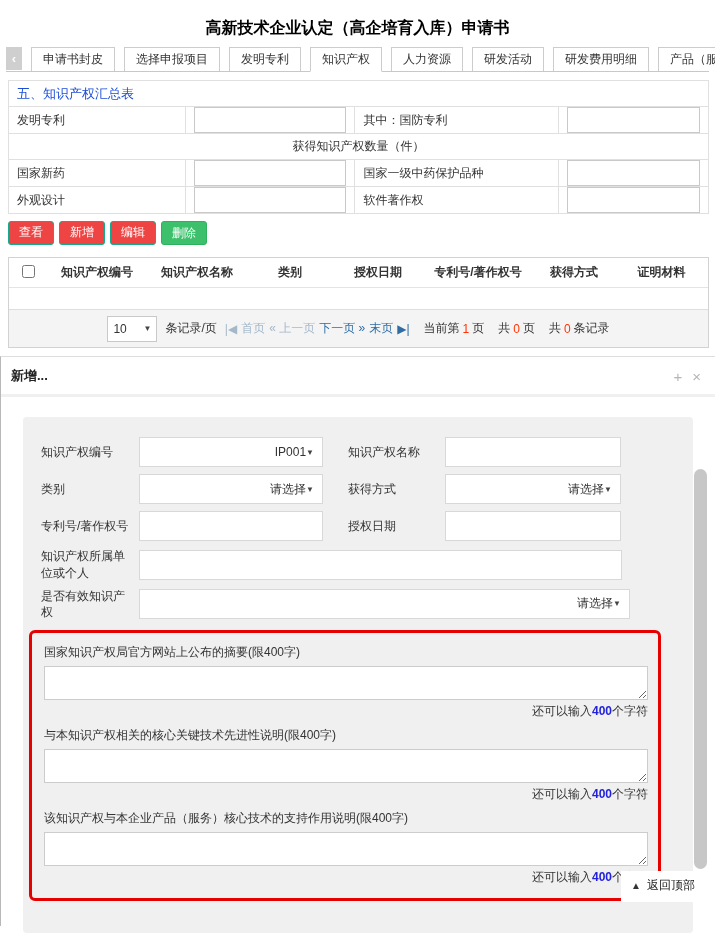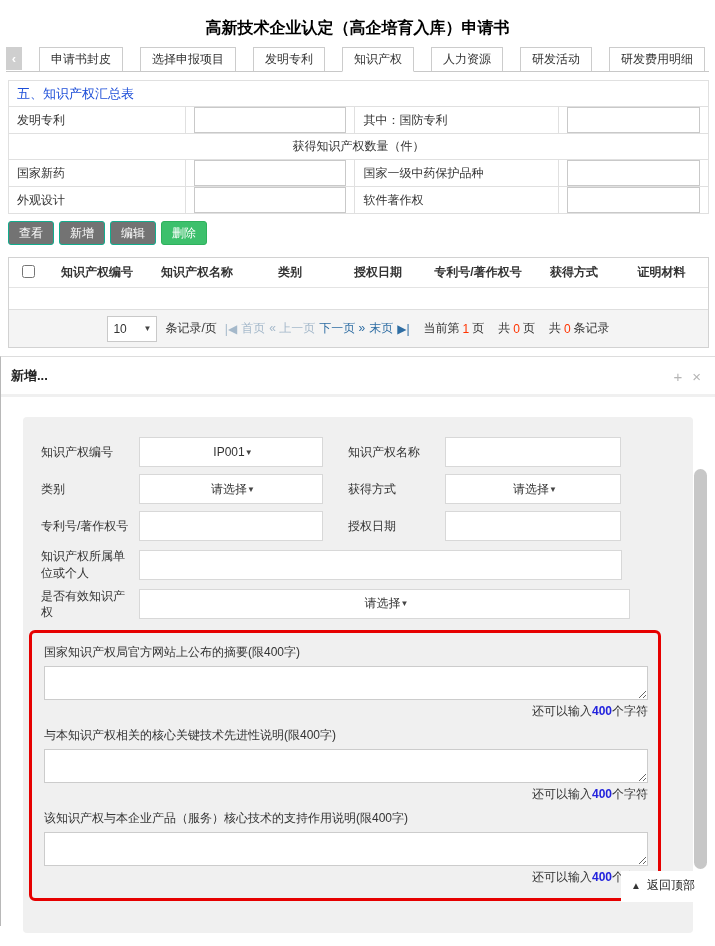--- a/index.html
+++ b/index.html
@@ -6,37 +6,37 @@
   html,body { width:715px; height:946px; background:#fff; overflow:hidden;
     font-family:"Liberation Sans","DejaVu Sans",sans-serif; font-size:12px; color:#333; }
 
   .page-title { text-align:center; font-weight:bold; font-size:16px; padding-top:18px; color:#000; }
 
   
   .tabbar { display:flex; align-items:stretch; margin:8px 6px 0 6px; height:25px; border-bottom:1px solid #c8c8c8; }
   .tab-arrow { width:16px; background:#cfcfcf; color:#fff; display:flex; align-items:center; justify-content:center;
     font-size:13px; font-weight:bold; cursor:pointer; flex:none; margin-bottom:1px; }
   .tab { border:1px solid #ccc; border-bottom:none; background:#fff; padding:0 11px; display:flex; align-items:center;
-    margin-left:17px; cursor:pointer; white-space:nowrap; font-size:12px; color:#333; }
+    margin-left:9px; cursor:pointer; white-space:nowrap; font-size:12px; color:#333; }
   .tab.active { margin-bottom:-1px; border-bottom:1px solid #fff; font-weight:normal; }
 
   
   table.summary { border-collapse:collapse; margin:8px 0 0 8px; width:701px; }
   table.summary td { border:1px solid #e0e0e0; height:26px; padding:0 8px; }
   td.section-cell { font-weight:normal; font-size:13px; color:#1d4ed8; }
   td.subheader-cell { text-align:center; padding:3px; }
   td.num-cell { padding:0; }
   td.num-cell input { width:100%; height:26px; border:1px solid #c9c9c9; outline:none; padding:0 4px; display:block; }
   .col-l1 { width:177px; } .col-i1 { width:170px; } .col-l2 { width:204px; } .col-i2 { width:150px; }
 
   
   .toolbar { margin:7px 0 0 8px; display:flex; gap:5px; }
   .btn { border:none; border-radius:3px; color:#fff; font-size:12px; padding:4px 10px; cursor:pointer;
     font-family:inherit; line-height:1.2; }
-  .btn.teal { background:#737373; border:1px solid #12ad8e; }
+  .btn.teal { background:#ef4444; border:1px solid #12ad8e;font-family:Liberation Mono, monospace; }
   .btn.green { background:#3dc06c; border:1px solid #2eb15d; }
 
   
   .grid { margin:12px 0 0 8px; width:701px; border:1px solid #d2d2d2; }
   .grid-header { display:flex; align-items:center; border-bottom:1px solid #e4e4e4; height:30px; font-weight:bold; }
   .gcol { text-align:center; }
   .gcol.chk { width:38px; } .gcol.c1 { width:100px; } .gcol.c2 { width:100px; } .gcol.c3 { width:86px; }
   .gcol.c4 { width:90px; } .gcol.c5 { width:110px; } .gcol.c6 { width:82px; } .gcol.c7 { width:93px; }
   .grid-body { height:21px; background:#fff; }
   .grid-footer { background:#f4f4f4; border-top:1px solid #dedede; height:38px; display:flex; align-items:center;
@@ -58,21 +58,21 @@
   .modal-icons { margin-left:auto; display:flex; gap:10px; color:#b5b5b5; font-size:15px; }
   .modal-icons span { cursor:pointer; line-height:1; }
 
   .form-panel { margin:20px 15px 0 22px; width:670px; background:#f0f0f0; border-radius:4px;
     padding:20px 0 16px 18px; position:relative; height:516px; }
 
   .fr { display:flex; align-items:center; margin-bottom:7px; }
   .flbl { width:98px; flex:none; padding-right:6px; line-height:1.35; }
   .ctl { background:#fff; border:1px solid #d8d8d8; height:30px; display:flex; align-items:center;
     padding:0 8px; flex:none; }
-  .sel { justify-content:center; cursor:pointer;padding-left:12px; }
+  .sel { justify-content:flex-end; cursor:pointer;padding-left:12px; }
   .ctl input { border:none; outline:none; width:100%; height:100%; font-family:inherit; font-size:12px; }
   .w1 { width:184px; } .w2 { width:176px; }
   .lbl2 { width:97px; margin-left:25px; flex:none; }
   .wide { width:483px; } .full { width:491px; }
 
   
   .hl-box { margin:10px 0 0 -12px; width:632px; border:3px solid #e60000; border-radius:6px;
     padding:4px 10px 12px 12px; position:relative; }
   .hl-label { margin:7px 0 5px 0; }
   .hl-box textarea { width:604px; height:34px; border:1px solid #ccc; resize:both; font-family:inherit;

